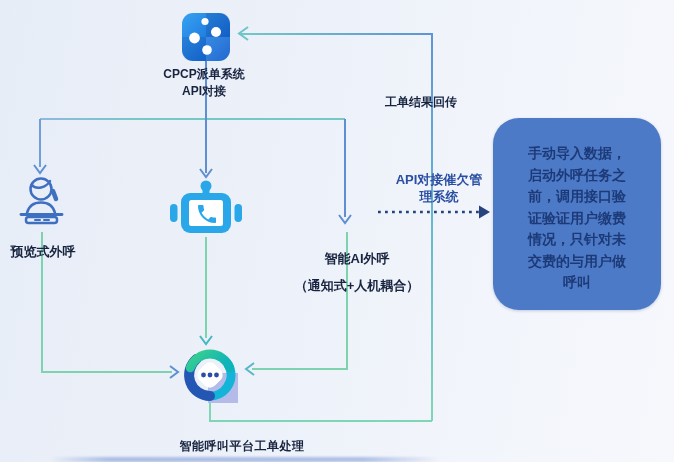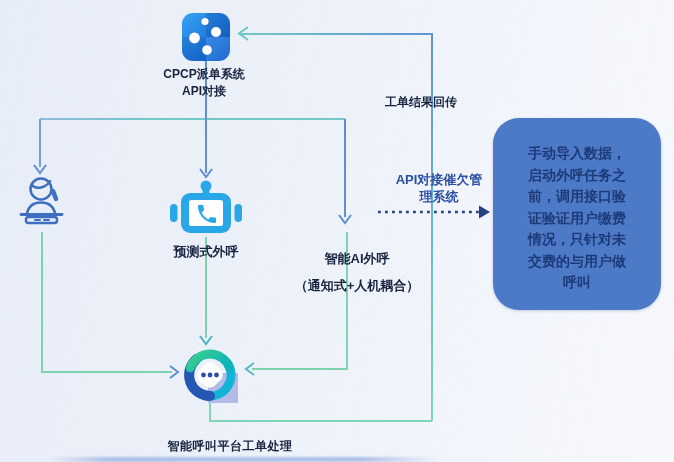--- a/index.html
+++ b/index.html
@@ -118,35 +118,35 @@
     <svg width="54" height="58" viewBox="0 0 54 58" fill="none" stroke="#3f6fc0" stroke-width="2.5" stroke-linecap="round" stroke-linejoin="round">
       <circle cx="26" cy="15" r="10.5"></circle>
       <path d="M17 11 C21 16 31 14 35 7"></path>
       <path d="M38 17 L41 25" stroke-width="4.5"></path>
       <path d="M12 39 C14 31 20 28.5 26 28.5 C32 28.5 38 31 40 39"></path>
       <path d="M6 40.5 H47" stroke-width="2.8"></path>
       <rect x="11" y="43" width="31" height="6" rx="2.5"></rect>
       <path d="M20 46 h5 M29 46 h5" stroke-width="2"></path>
     </svg>
   </div>
+  <div class="lbl" style="left:2px;top:243px;width:82px;">预览式外呼</div>
 
   <div class="node" style="left:167px;top:179px;width:78px;height:58px;">
     <svg width="78" height="58" viewBox="0 0 78 58">
       <g fill="#2aa7e8">
         <circle cx="39" cy="7" r="5.5"></circle>
         <rect x="35.5" y="9" width="7" height="7"></rect>
         <rect x="14" y="14" width="50" height="40" rx="9"></rect>
         <rect x="3" y="25" width="7.5" height="18" rx="3.7"></rect>
         <rect x="67.5" y="25" width="7.5" height="18" rx="3.7"></rect>
       </g>
       <rect x="22" y="21" width="34" height="26" rx="2.5" fill="#fff"></rect>
       <path transform="translate(28,23)" fill="#2aa7e8" d="M6.62 10.79c1.44 2.83 3.76 5.14 6.59 6.59l2.2-2.2c.27-.27.67-.36 1.02-.24 1.12.37 2.33.57 3.57.57.55 0 1 .45 1 1V20c0 .55-.45 1-1 1-9.39 0-17-7.61-17-17 0-.55.45-1 1-1h3.5c.55 0 1 .45 1 1 0 1.25.2 2.45.57 3.57.11.35.03.74-.25 1.02l-2.2 2.2z"></path>
     </svg>
   </div>
-  <div class="lbl" style="left:164px;top:243px;width:84px;">预测式外呼</div>
 
   <div class="lbl" style="left:287px;top:250px;width:140px;">智能AI外呼</div>
   <div class="lbl" style="left:280px;top:277px;width:154px;">（通知式+人机耦合）</div>
 
   <div class="lbl big" style="left:385px;top:94px;width:92px;text-align:left;">工单结果回传</div>
 
   <div class="lbl blue" style="left:382px;top:172px;width:114px;line-height:16.5px;">
     <span>API对接催欠管</span><br>
     <span>理系统</span>
   </div>
@@ -168,15 +168,15 @@
         <path d="M46.2 17.5 A21 21 0 0 1 24.4 48.7" stroke="#14b4d8" stroke-width="9"></path>
         <path d="M28 49 A21 21 0 0 1 14.5 12" stroke="#2456b4" stroke-width="10"></path>
         <path d="M8.3 20.8 A21 21 0 0 1 47.7 20.8" stroke="url(#gSwirl)" stroke-width="9"></path>
       </g>
       <rect x="17" y="17" width="22" height="22" rx="7" transform="rotate(45 28 28)" fill="#fff"></rect>
       <circle cx="21.5" cy="28" r="2.4" fill="#2b4bad"></circle>
       <circle cx="28" cy="28" r="2.4" fill="#2b4bad"></circle>
       <circle cx="34.5" cy="28" r="2.4" fill="#2b4bad"></circle>
     </svg>
   </div>
-  <div class="lbl big" style="left:150px;top:438px;width:160px;letter-spacing:.5px;">智能呼叫平台工单处理</div>
+  <div class="lbl big" style="left:162px;top:438px;width:160px;letter-spacing:.5px;">智能呼叫平台工单处理</div>
 
 </div>
 
 </body></html>

